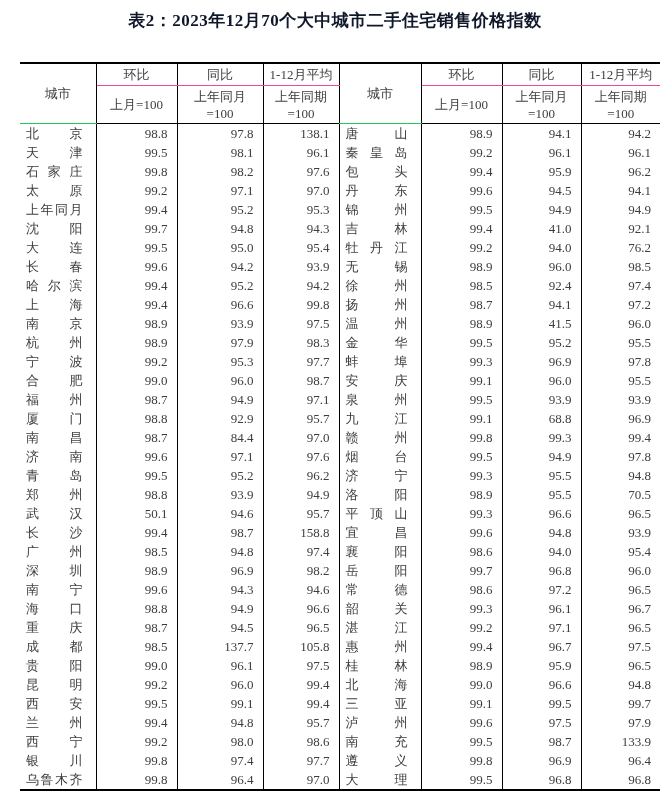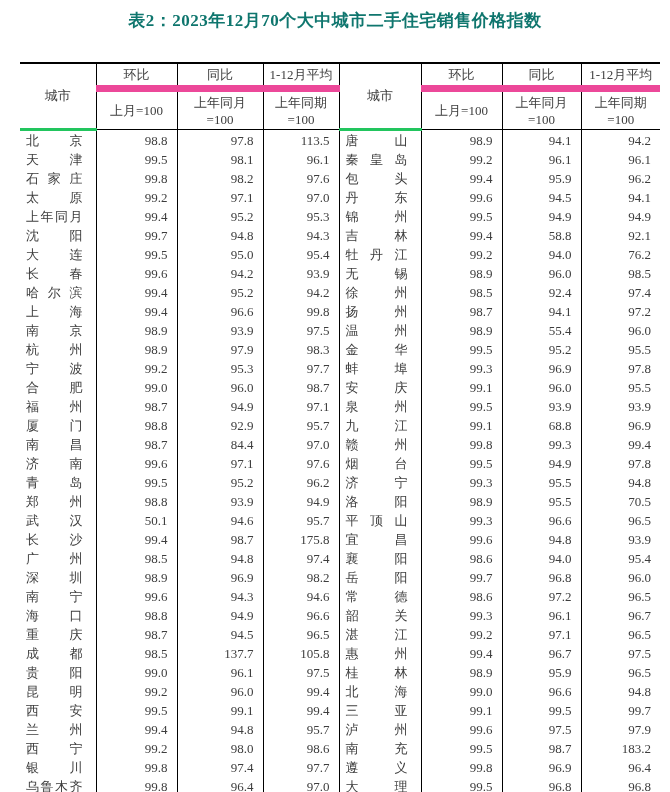--- a/index.html
+++ b/index.html
@@ -16,21 +16,21 @@
     height: 792px;
     position: relative;
   }
   .title {
     margin: 0;
     padding-top: 9px;
     height: 24px;
     text-align: center;
     font-size: 17px;
     font-weight: bold;
-    color: #0f766e;
+    color: #0f172a;
     letter-spacing: 0.5px;
     white-space: nowrap;
   }
   table.idx {
     position: absolute;
     left: 20px;
     top: 62px;
     width: 640px;
     table-layout: fixed;
     border-collapse: collapse;
@@ -53,35 +53,35 @@
     padding: 0;
     font-weight: normal;
     border-right: 1px solid #000000;
   }
   tr > *:last-child { border-right: none; }
 
   thead th.h1 {
     height: 21px;
     text-align: center;
     vertical-align: middle;
-    border-bottom: 7px solid #ec4899;
+    border-bottom: 1px solid #ec4899;
     white-space: nowrap;
   }
   thead th.h2 {
     height: 37px;
     text-align: center;
     vertical-align: middle;
     border-bottom: 1px solid #000000;
     line-height: 17px;
     white-space: nowrap;
   }
   thead th.city-h {
     text-align: center;
     vertical-align: middle;
-    border-bottom: 3px solid #22c55e;
+    border-bottom: 1px solid #22c55e;
   }
   tbody td {
     height: 19px;
     line-height: 19px;
     white-space: nowrap;
     overflow: hidden;
   }
   tbody td.city {
     text-align: justify;
     text-align-last: justify;
@@ -140,21 +140,21 @@
           <div>上年同期</div>
           <div>=100</div>
         </th>
       </tr>
     </thead>
     <tbody id="tbody">
         <tr>
           <td class="city">北京</td>
           <td class="num">98.8</td>
           <td class="num">97.8</td>
-          <td class="num">113.5</td>
+          <td class="num">138.1</td>
           <td class="city">唐山</td>
           <td class="num">98.9</td>
           <td class="num">94.1</td>
           <td class="num">94.2</td>
         </tr>
         <tr>
           <td class="city">天津</td>
           <td class="num">99.5</td>
           <td class="num">98.1</td>
           <td class="num">96.1</td>
@@ -193,21 +193,21 @@
           <td class="num">94.9</td>
           <td class="num">94.9</td>
         </tr>
         <tr>
           <td class="city">沈阳</td>
           <td class="num">99.7</td>
           <td class="num">94.8</td>
           <td class="num">94.3</td>
           <td class="city">吉林</td>
           <td class="num">99.4</td>
-          <td class="num">58.8</td>
+          <td class="num">41.0</td>
           <td class="num">92.1</td>
         </tr>
         <tr>
           <td class="city">大连</td>
           <td class="num">99.5</td>
           <td class="num">95.0</td>
           <td class="num">95.4</td>
           <td class="city">牡丹江</td>
           <td class="num">99.2</td>
           <td class="num">94.0</td>
@@ -243,21 +243,21 @@
           <td class="num">94.1</td>
           <td class="num">97.2</td>
         </tr>
         <tr>
           <td class="city">南京</td>
           <td class="num">98.9</td>
           <td class="num">93.9</td>
           <td class="num">97.5</td>
           <td class="city">温州</td>
           <td class="num">98.9</td>
-          <td class="num">55.4</td>
+          <td class="num">41.5</td>
           <td class="num">96.0</td>
         </tr>
         <tr>
           <td class="city">杭州</td>
           <td class="num">98.9</td>
           <td class="num">97.9</td>
           <td class="num">98.3</td>
           <td class="city">金华</td>
           <td class="num">99.5</td>
           <td class="num">95.2</td>
@@ -350,21 +350,21 @@
           <td class="num">95.7</td>
           <td class="city">平顶山</td>
           <td class="num">99.3</td>
           <td class="num">96.6</td>
           <td class="num">96.5</td>
         </tr>
         <tr>
           <td class="city">长沙</td>
           <td class="num">99.4</td>
           <td class="num">98.7</td>
-          <td class="num">175.8</td>
+          <td class="num">158.8</td>
           <td class="city">宜昌</td>
           <td class="num">99.6</td>
           <td class="num">94.8</td>
           <td class="num">93.9</td>
         </tr>
         <tr>
           <td class="city">广州</td>
           <td class="num">98.5</td>
           <td class="num">94.8</td>
           <td class="num">97.4</td>
@@ -464,21 +464,21 @@
           <td class="num">97.9</td>
         </tr>
         <tr>
           <td class="city">西宁</td>
           <td class="num">99.2</td>
           <td class="num">98.0</td>
           <td class="num">98.6</td>
           <td class="city">南充</td>
           <td class="num">99.5</td>
           <td class="num">98.7</td>
-          <td class="num">183.2</td>
+          <td class="num">133.9</td>
         </tr>
         <tr>
           <td class="city">银川</td>
           <td class="num">99.8</td>
           <td class="num">97.4</td>
           <td class="num">97.7</td>
           <td class="city">遵义</td>
           <td class="num">99.8</td>
           <td class="num">96.9</td>
           <td class="num">96.4</td>

